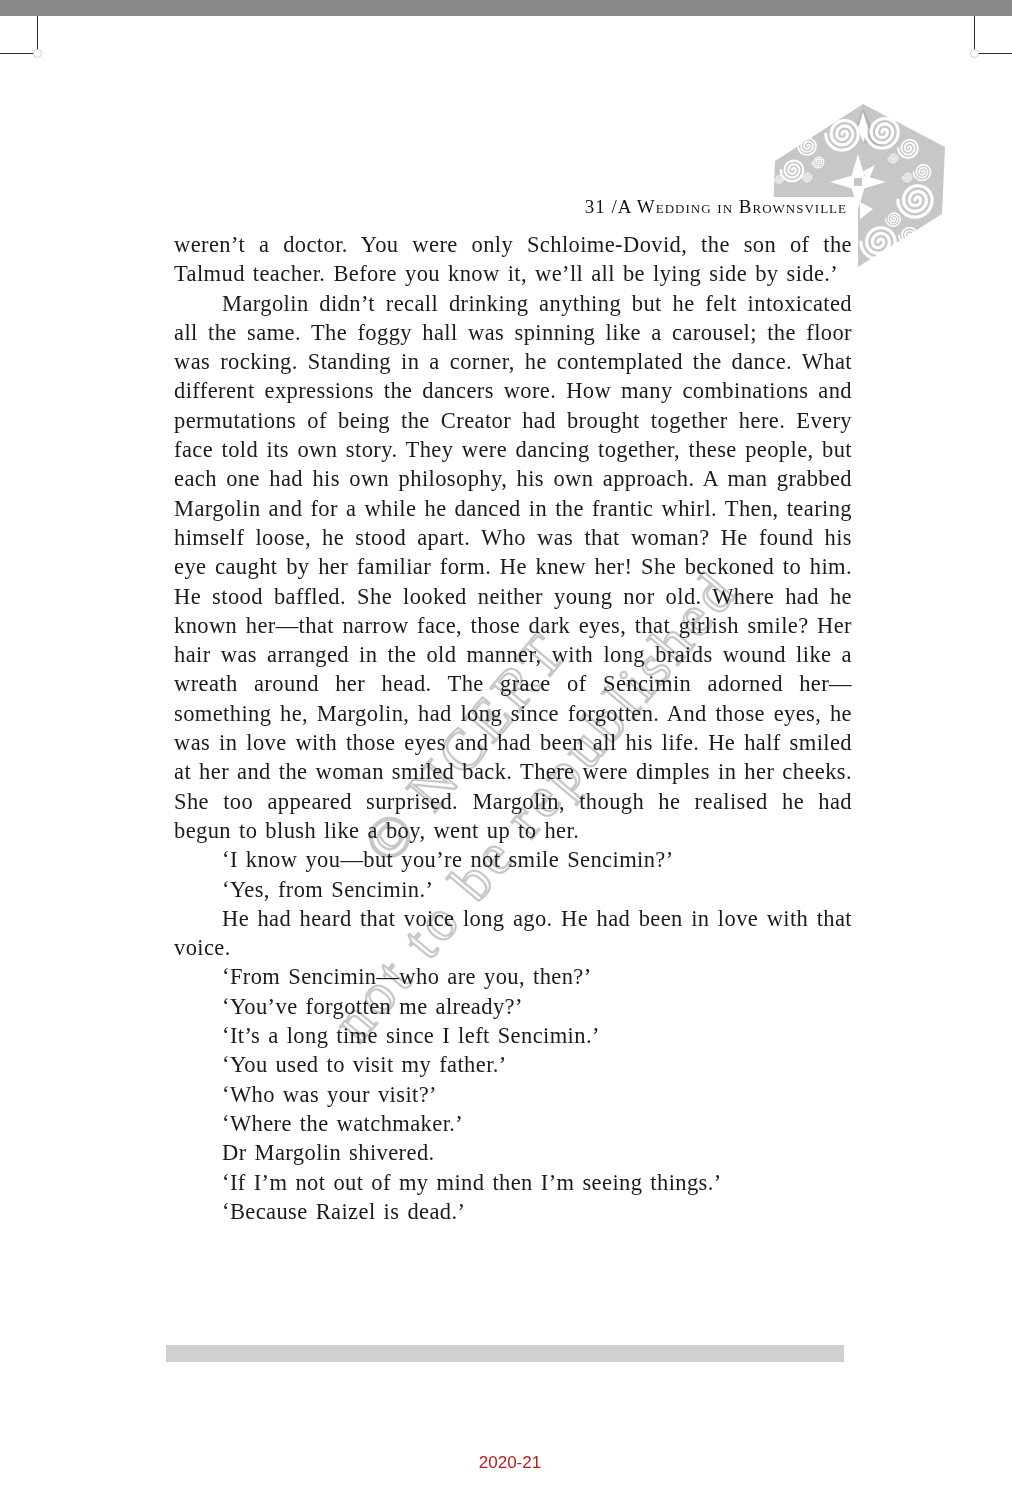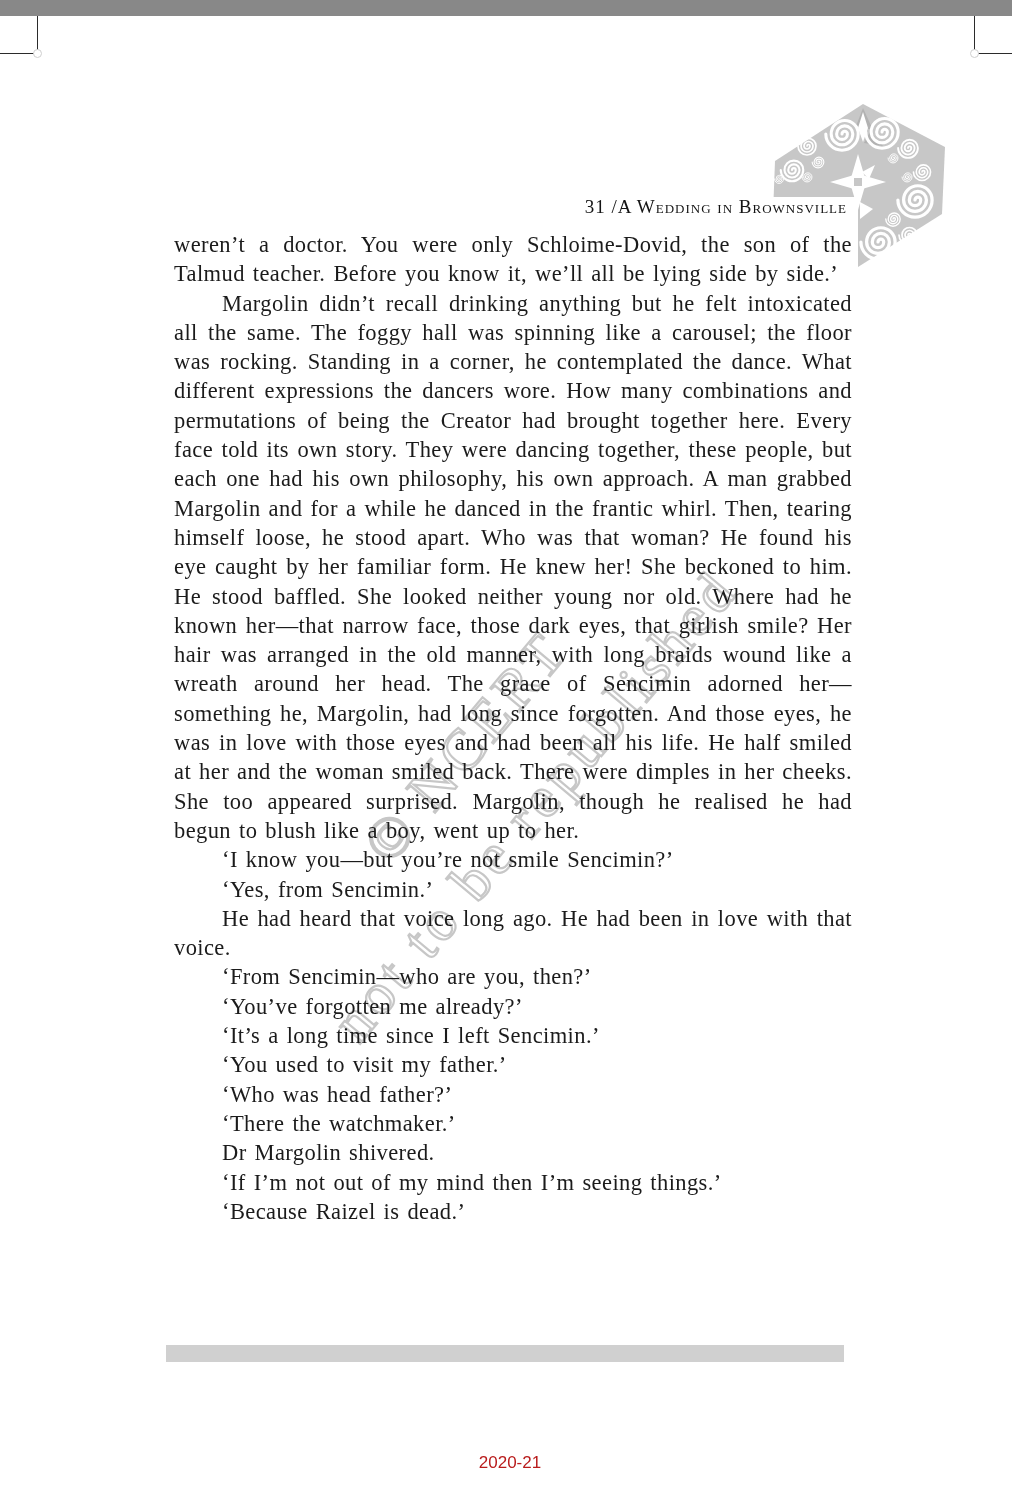--- a/index.html
+++ b/index.html
@@ -121,22 +121,22 @@
   <div class="story">
       <p>weren’t a doctor. You were only Schloime-Dovid, the son of the Talmud teacher. Before you know it, we’ll all be lying side by side.’</p>
       <p class="indent">Margolin didn’t recall drinking anything but he felt intoxicated all the same. The foggy hall was spinning like a carousel; the floor was rocking. Standing in a corner, he contemplated the dance. What different expressions the dancers wore. How many combinations and permutations of being the Creator had brought together here. Every face told its own story. They were dancing together, these people, but each one had his own philosophy, his own approach. A man grabbed Margolin and for a while he danced in the frantic whirl. Then, tearing himself loose, he stood apart. Who was that woman? He found his eye caught by her familiar form. He knew her! She beckoned to him. He stood baffled. She looked neither young nor old. Where had he known her—that narrow face, those dark eyes, that girlish smile? Her hair was arranged in the old manner, with long braids wound like a wreath around her head. The grace of Sencimin adorned her—something he, Margolin, had long since forgotten. And those eyes, he was in love with those eyes and had been all his life. He half smiled at her and the woman smiled back. There were dimples in her cheeks. She too appeared surprised. Margolin, though he realised he had begun to blush like a boy, went up to her.</p>
       <p class="indent">‘I know you—but you’re not smile Sencimin?’</p>
       <p class="indent">‘Yes, from Sencimin.’</p>
       <p class="indent">He had heard that voice long ago. He had been in love with that voice.</p>
       <p class="indent">‘From Sencimin—who are you, then?’</p>
       <p class="indent">‘You’ve forgotten me already?’</p>
       <p class="indent">‘It’s a long time since I left Sencimin.’</p>
       <p class="indent">‘You used to visit my father.’</p>
-      <p class="indent">‘Who was head father?’</p>
-      <p class="indent">‘There the watchmaker.’</p>
+      <p class="indent">‘Who was your visit?’</p>
+      <p class="indent">‘Where the watchmaker.’</p>
       <p class="indent">Dr Margolin shivered.</p>
       <p class="indent">‘If I’m not out of my mind then I’m seeing things.’</p>
       <p class="indent">‘Because Raizel is dead.’</p>
     </div>
 
   <div class="divider-bar"></div>
 
   <div class="footer-year">2020-21</div>
 
 </div>

